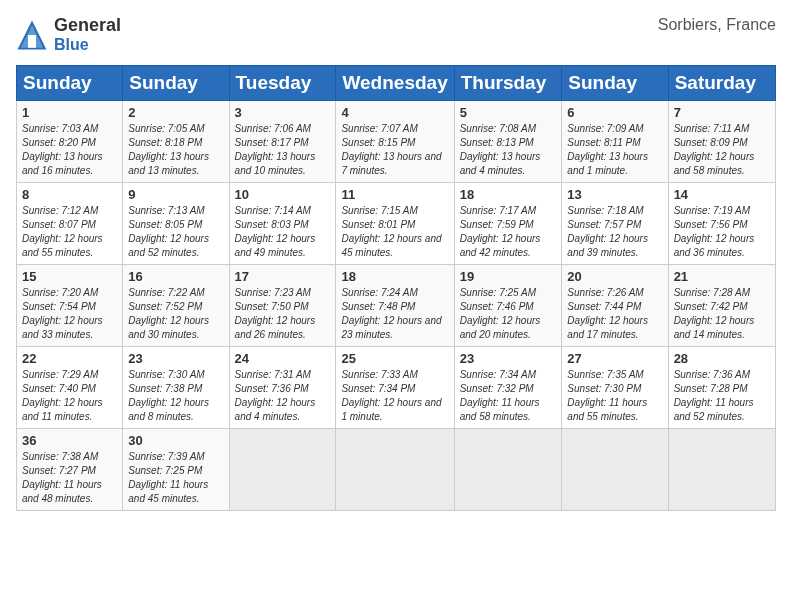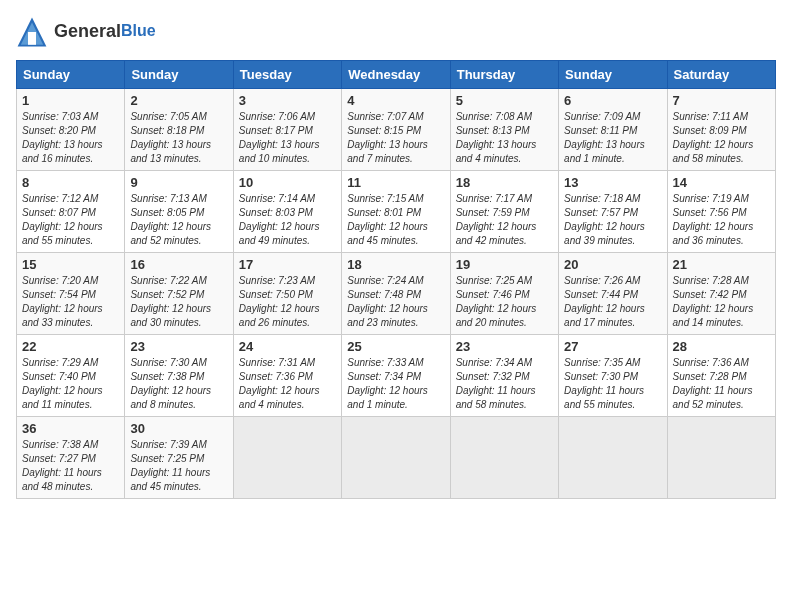--- a/index.html
+++ b/index.html
@@ -16,20 +16,21 @@
       align-items: flex-start;
       margin-bottom: 12px;
     }
     .logo {
       display: flex;
       align-items: center;
       gap: 6px;
     }
     .logo-text {
       display: flex;
+      flex-direction: column;
       line-height: 1.1;
     }
     .logo-general {
       font-size: 18px;
       font-weight: bold;
       color: #333;
     }
     .logo-blue {
       font-size: 16px;
       font-weight: bold;
@@ -54,21 +55,21 @@
     table {
       width: 100%;
       border-collapse: collapse;
       font-size: 11px;
     }
     thead tr th {
       background: #2a6ebb;
       color: #fff;
       text-align: left;
       padding: 6px 6px;
-      font-size: 13px;
+      font-size: 19px;
       font-weight: bold;
       border: 1px solid #1a5aab;
     }
     tbody tr td {
       border: 1px solid #ccc;
       vertical-align: top;
       padding: 4px 5px;
       height: 80px;
       width: calc(100% / 7);
       background: #fff;
@@ -105,20 +106,21 @@
       <polygon points="20,2 38,38 2,38" fill="#2a6ebb"></polygon>
       <polygon points="20,8 34,36 6,36" fill="#5b9bd5"></polygon>
       <rect x="15" y="20" width="10" height="16" fill="#fff"></rect>
     </svg>
     <div class="logo-text">
       <span class="logo-general">General</span>
       <span class="logo-blue">Blue</span>
     </div>
   </div>
   <div class="title-section">
+    <div class="location">Sorbiers, France</div>
   </div>
 </div>
 
 <table>
   <thead>
     <tr id="header-row">
         <th>Sunday</th>
         <th>Sunday</th>
         <th>Tuesday</th>
         <th>Wednesday</th>

